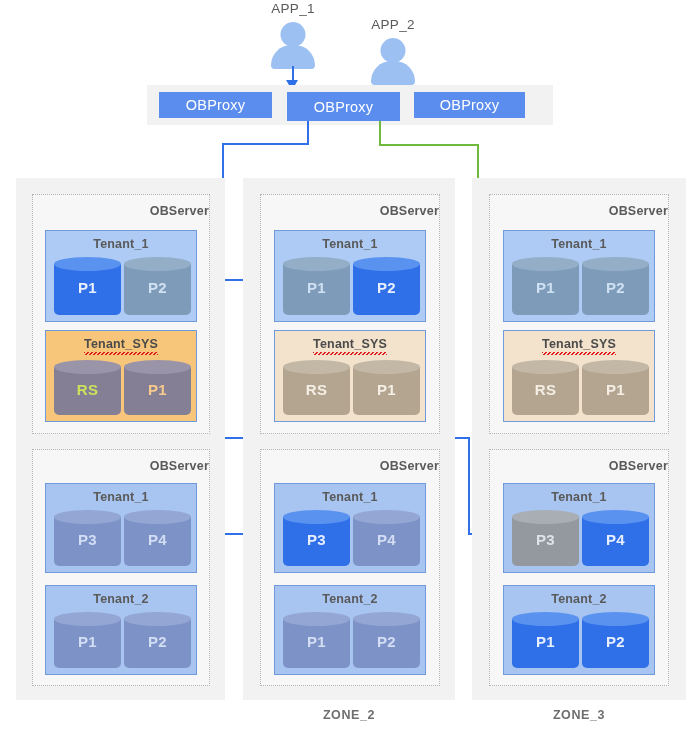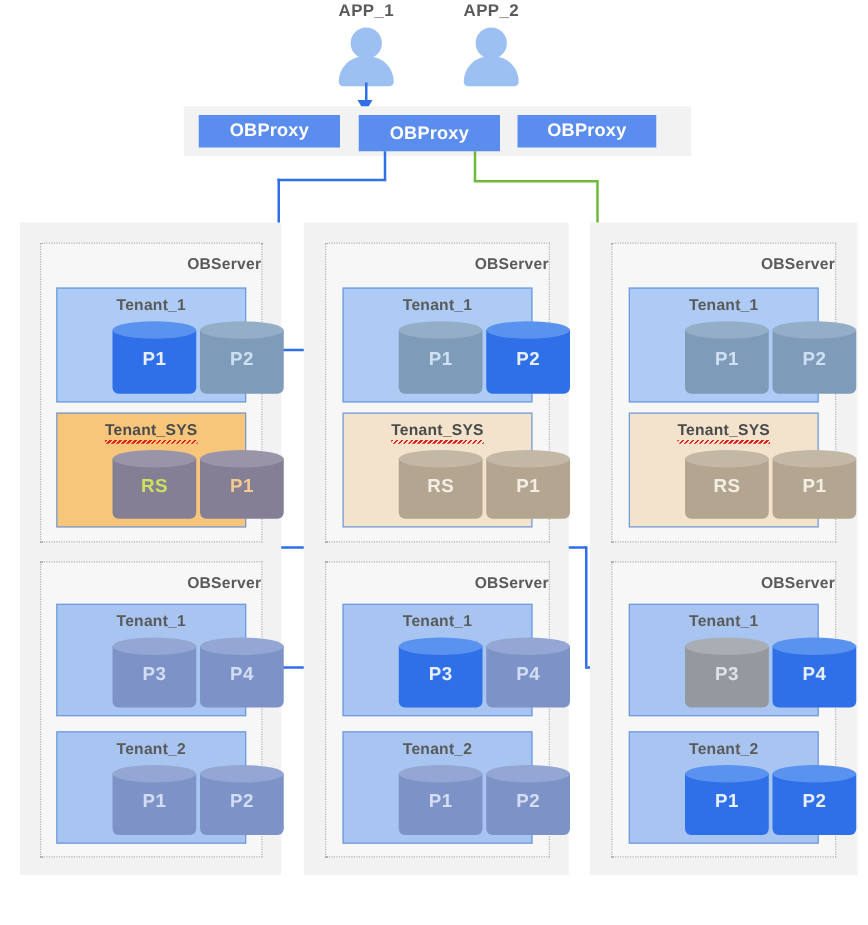--- a/index.html
+++ b/index.html
@@ -11,42 +11,42 @@
   #stage {
     position: relative;
     width: 694px; height: 740px;
     background: #ffffff;
     overflow: hidden;
   }
 
   
   .app-actor { position: absolute; width: 90px; text-align: center; }
   .app-label {
-    font-size: 13.5px; font-weight: bold; color: #5a5a5a;
+    font-size: 13.5px; font-weight: normal; color: #5a5a5a;
     letter-spacing: .3px; line-height: 1; margin-bottom: 6px;
   }
   .person { position: relative; width: 46px; height: 47px; margin: 0 auto; }
   .person .head {
     position: absolute; left: 50%; top: 0; transform: translateX(-50%);
     width: 25px; height: 25px; border-radius: 50%; background: #9cc0f2;
   }
   .person .body {
     position: absolute; left: 50%; bottom: 0; transform: translateX(-50%);
     width: 44px; height: 24px; background: #9cc0f2;
     border-radius: 22px 22px 4px 4px;
   }
 
   
   .proxy-band {
     position: absolute; background: #f2f2f2;
   }
   .proxy-box {
     position: absolute;
     background: #5b8def; color: #ffffff;
-    font-size: 14.5px; font-weight: bold;
+    font-size: 14.5px; font-weight: normal;
     display: flex; align-items: center; justify-content: center;
     letter-spacing: .2px;
   }
 
   
   .zone-col { position: absolute; background: #f2f2f2; }
   .zone-label {
     position: absolute; text-align: center;
     font-size: 12.5px; font-weight: bold; color: #6e6e6e;
     letter-spacing: .6px;
@@ -84,21 +84,20 @@
   .tenant-title.sys .sq::after {
     content: ""; position: absolute; left: 0; right: 0; bottom: -4px; height: 3px;
     background-image:
       repeating-linear-gradient(135deg, #e02020 0 1.4px, transparent 1.4px 2.8px);
   }
 
   
   .cyl {
     position: absolute;
     border-radius: 3px;
-    margin-left: 36px;
   }
   .cyl .body {
     position: absolute; left: 0; right: 0; top: 7px; bottom: 0;
     border-radius: 0 0 5px 5px;
   }
   .cyl .cap {
     position: absolute; left: 0; right: 0; top: 0; height: 14px;
     border-radius: 50%;
   }
   .cyl .txt {
@@ -157,21 +156,21 @@
 
 <div id="stage">
 
   <div class="app-actor" style="left:248px; top:2px;">
     <div class="app-label">APP_1</div>
     <div class="person">
       <div class="head"></div>
         <div class="body"></div>
     </div>
   </div>
-  <div class="app-actor" style="left:348px; top:2px;">
+  <div class="app-actor" style="left:348px; top:18px;">
     <div class="app-label">APP_2</div>
     <div class="person">
       <div class="head"></div>
         <div class="body"></div>
     </div>
   </div>
 
   <div class="vline" style="left:292px; top:66px; height:17px;"></div>
   <div class="arrow down" style="left:286px; top:80px;"></div>
 
@@ -269,20 +268,21 @@
       <div class="cap"></div>
     <div class="txt">P1</div>
   </div>
   <div class="cyl muted2" style="left:124px; top:612px; width:67px; height:56px;">
     <div class="body"></div>
       <div class="cap"></div>
     <div class="txt">P2</div>
   </div>
 
   <div class="zone-col" style="left:243px; top:178px; width:212px; height:522px;"></div>
+  <div class="zone-label" style="left:243px; top:708px; width:212px;">ZONE_2</div>
 
   <div class="observer" style="left:260px; top:194px; width:180px; height:240px;">
     <div class="observer-title">OBServer</div>
   </div>
   <div class="tenant t1-top" style="left:274px; top:230px; width:152px; height:92px;">
     <div class="tenant-title">Tenant_1</div>
   </div>
   <div class="cyl muted" style="left:283px; top:257px; width:67px; height:58px;">
     <div class="body"></div>
       <div class="cap"></div>
@@ -335,20 +335,21 @@
       <div class="cap"></div>
     <div class="txt">P1</div>
   </div>
   <div class="cyl muted2" style="left:353px; top:612px; width:67px; height:56px;">
     <div class="body"></div>
       <div class="cap"></div>
     <div class="txt">P2</div>
   </div>
 
   <div class="zone-col" style="left:472px; top:178px; width:214px; height:522px;"></div>
+  <div class="zone-label" style="left:472px; top:708px; width:214px;">ZONE_3</div>
 
   <div class="observer" style="left:489px; top:194px; width:180px; height:240px;">
     <div class="observer-title">OBServer</div>
   </div>
   <div class="tenant t1-top" style="left:503px; top:230px; width:152px; height:92px;">
     <div class="tenant-title">Tenant_1</div>
   </div>
   <div class="cyl muted" style="left:512px; top:257px; width:67px; height:58px;">
     <div class="body"></div>
       <div class="cap"></div>

